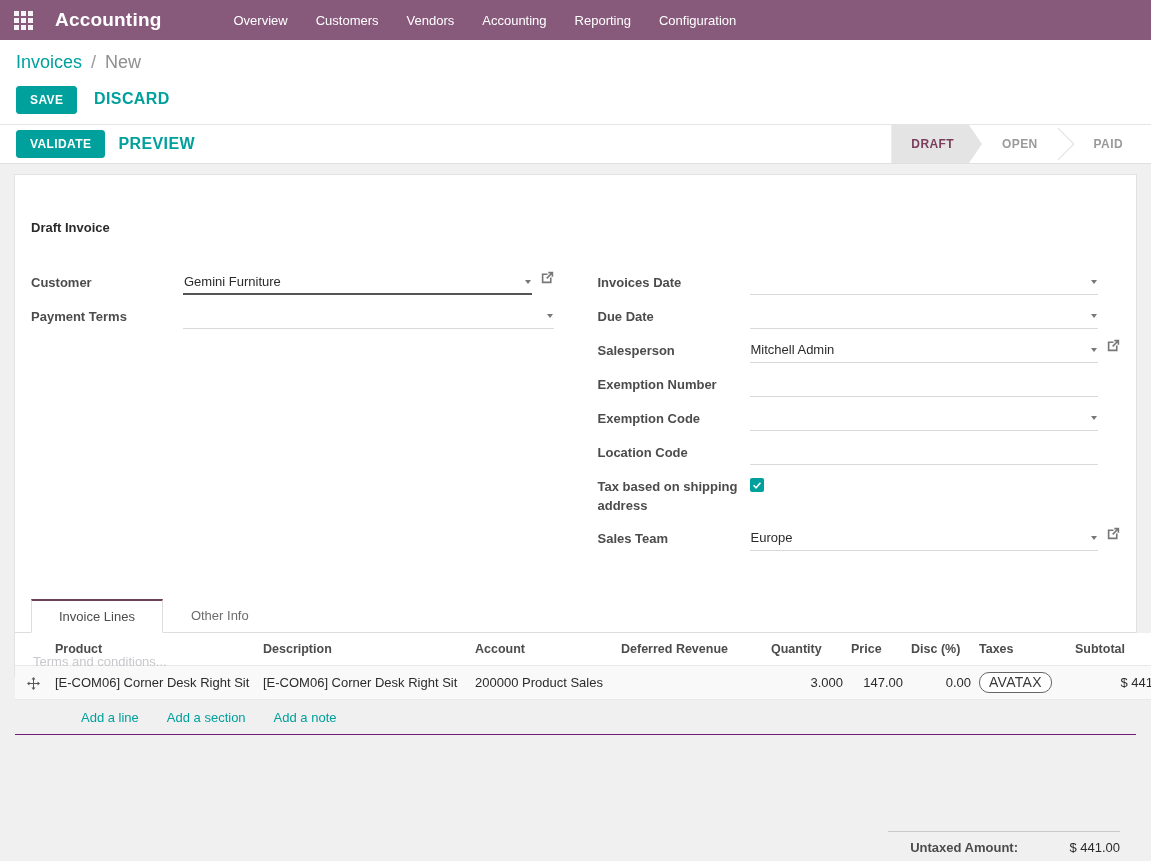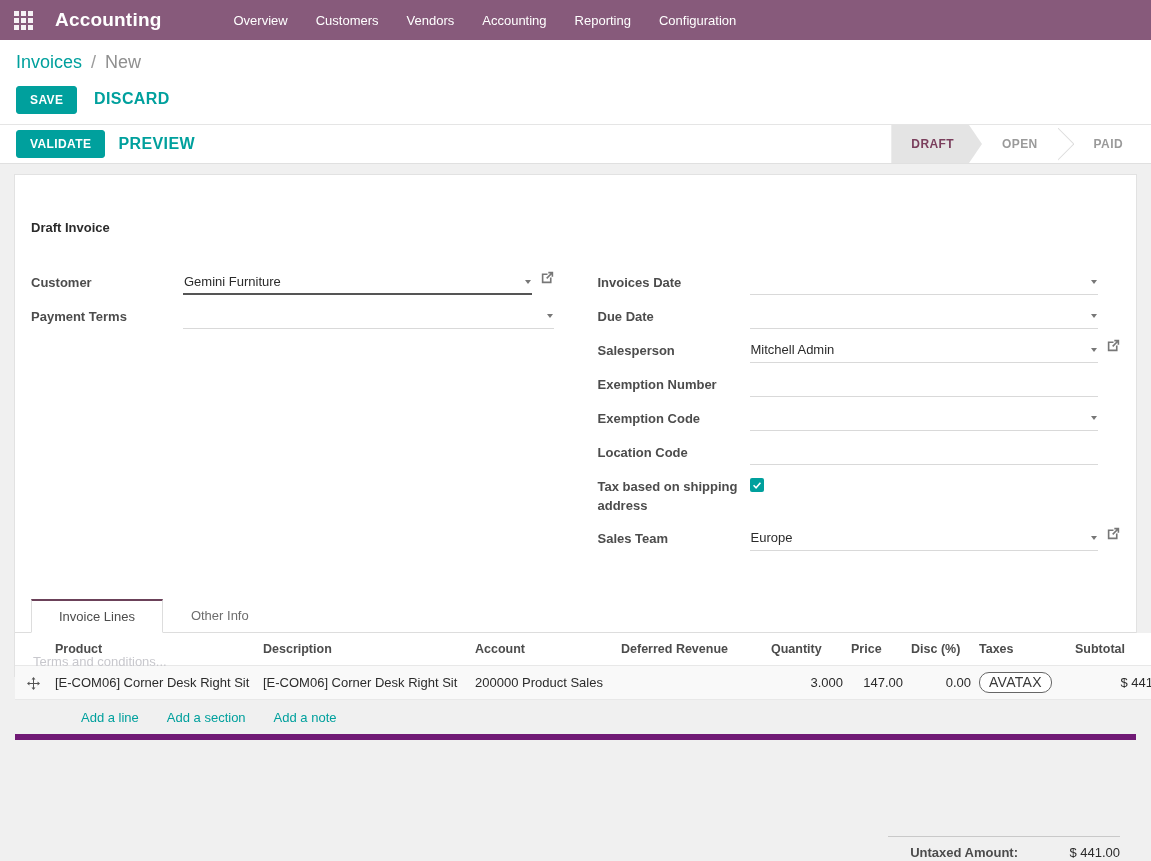--- a/index.html
+++ b/index.html
@@ -87,21 +87,21 @@
   .c-defrev { width:150px; }
   .c-qty { width:80px; }
   .c-price { width:60px; }
   .c-disc { width:68px; }
   .c-taxes { width:96px; padding-left:14px; }
   .c-subtotal { width:104px; }
   th.c-product, td.c-product { padding-left:4px; }
   .tax-badge { display:inline-block; border:1px solid #666; border-radius:10px; padding:1px 9px 2px;
                font-size:14px; font-weight:normal; color:#3b3b3b; background:#fff; letter-spacing:.3px; }
   .drag-handle, .trash-btn { cursor:pointer; display:inline-flex; vertical-align:middle; }
-  .add-links { padding:10px 0 9px 66px; display:flex; border-bottom:6px solid #701a75; }
+  .add-links { padding:10px 0 9px 66px; display:flex; border-bottom:1px solid #701a75; }
   .add-link { color:#00A09D; margin-right:28px; cursor:pointer; font-size:13px; }
   
   .totals { width:232px; margin:96px 16px 0 auto; }
   .t-row { display:flex; justify-content:flex-end; align-items:flex-end; padding:5px 0; }
   .t-row:first-child { border-top:1px solid #c9c9c9; padding-top:8px; }
   .t-label { font-weight:bold; font-size:13px; color:#4c4c4c; }
   .t-value { width:92px; text-align:right; font-size:13px; color:#2b2b2b; margin-left:10px; }
   
   .terms { position:absolute; left:16px; right:16px; bottom:6px; }
   .terms input { width:60%; border:none; outline:none; font-size:13px; font-family:"Liberation Sans",sans-serif;

